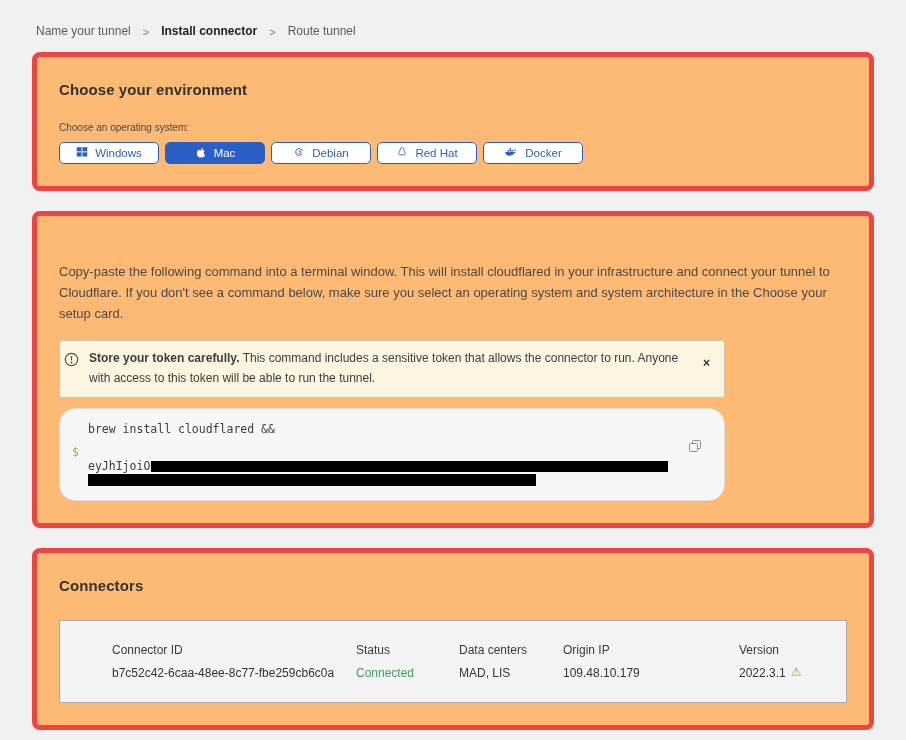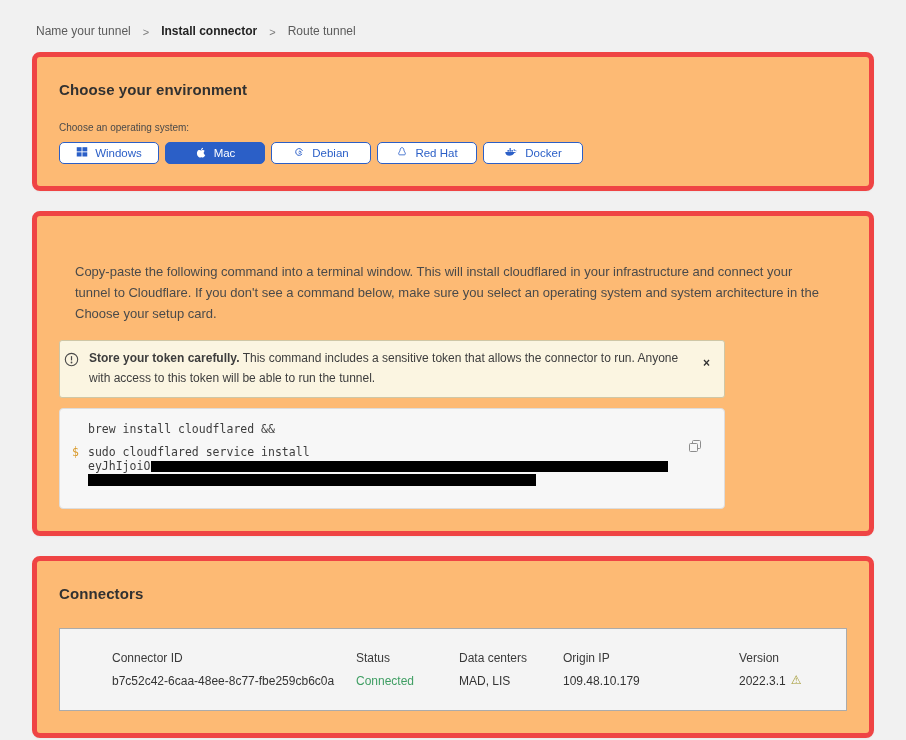--- a/index.html
+++ b/index.html
@@ -54,21 +54,21 @@
     border:1px solid var(--color-accent);
     border-radius:5px;
     background:#fff;color:var(--color-accent);
     font-family:"Liberation Sans", sans-serif;
     font-size:11.5px;cursor:pointer;padding:0;
   }
   .os-btn.selected{background:var(--color-accent);color:#fff;}
   .os-btn svg{flex:none;}
   
   .desc{
-    margin:22px 16px 0;
+    margin:22px 0 0;
     font-size:13px;line-height:1.6;color:#4a4a4a;
     max-width:800px;
   }
   .banner{
     display:flex;align-items:flex-start;gap:10px;
     width:666px;
     margin-top:16px;
     background:var(--color-banner_bg);
     border:1px solid var(--color-banner_border);
     border-radius:3px;
@@ -83,22 +83,22 @@
     font-size:12px;font-weight:bold;color:#333;
     padding:8px 2px 0 6px;line-height:1;
     font-family:"Liberation Sans", sans-serif;
   }
   .codeblock{
     position:relative;
     width:666px;
     margin-top:10px;
     background:#f7f7f7;
     border:1px solid #ddd;
-    border-radius:4px;
-    padding:12px 0 22px;
+    border-radius:16px;
+    padding:12px 0 14px;
     font-family:"DejaVu Sans Mono", monospace;
     font-size:11.5px;color:#3d3d3d;
   }
   .code-line{display:flex;align-items:center;padding-left:12px;line-height:1.45;}
   .code-line.tight{line-height:1.15;}
   .prompt{width:16px;flex:none;color:var(--color-prompt);}
   .blank-line{height:9px;}
   .redact{display:inline-block;background:var(--color-redaction);}
   .redact-1{width:517px;height:11px;margin-left:1px;}
   .redact-2{width:448px;height:12px;margin-top:1px;}
@@ -216,21 +216,20 @@
     </div>
 
     <div class="codeblock">
       <div class="code-line">
         <span class="prompt"></span>
         <span>brew install cloudflared &amp;&amp;</span>
       </div>
       <div class="blank-line"></div>
       <div class="code-line tight">
         <span class="prompt">$</span>
-        <span>sudo cloudflared service install</span>
       </div>
       <div class="code-line tight">
         <span class="prompt"></span>
         <span>eyJhIjoiO</span>
         <span class="redact redact-1"></span>
       </div>
       <div class="code-line tight">
         <span class="prompt"></span>
         <span class="redact redact-2"></span>
       </div>

